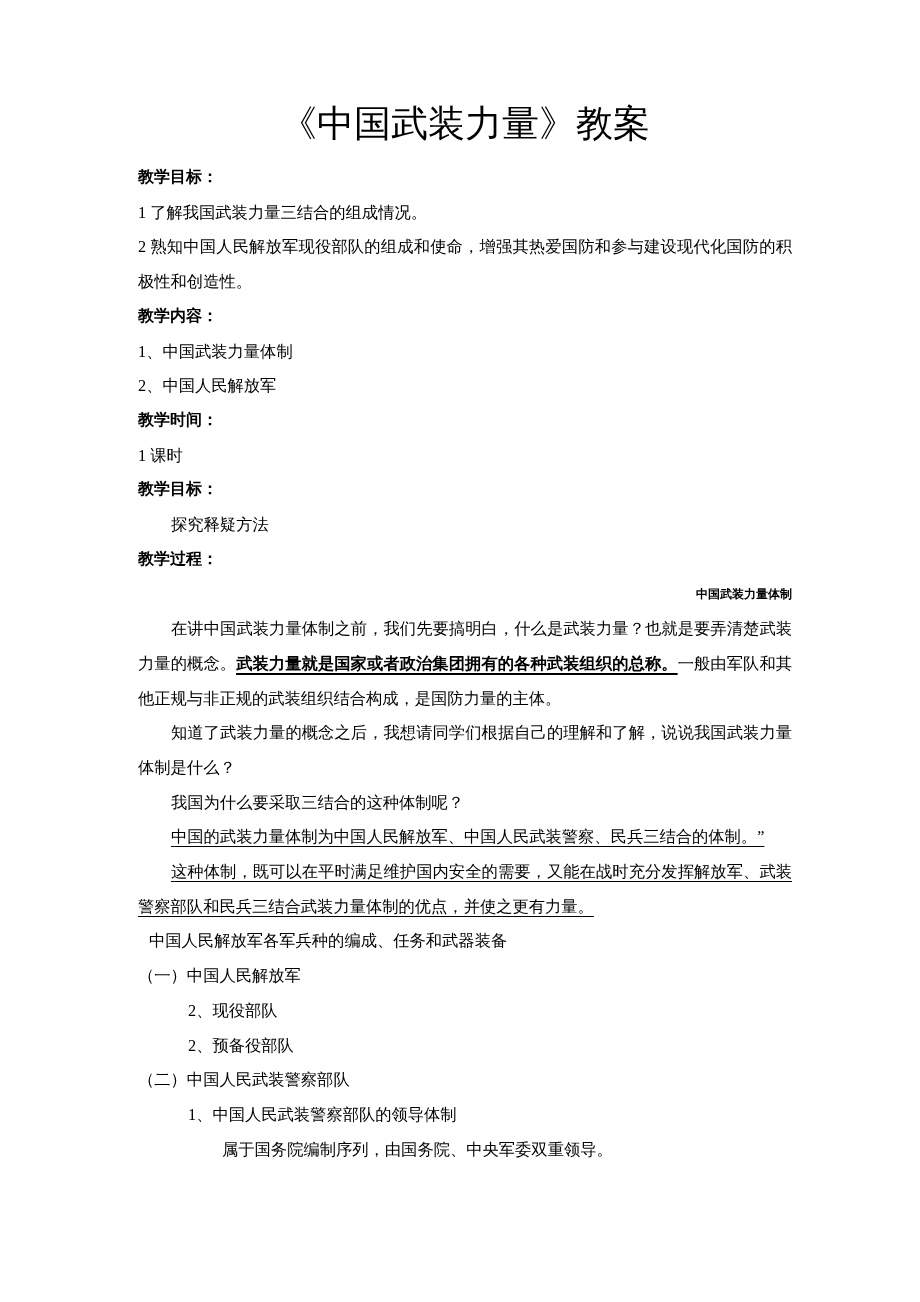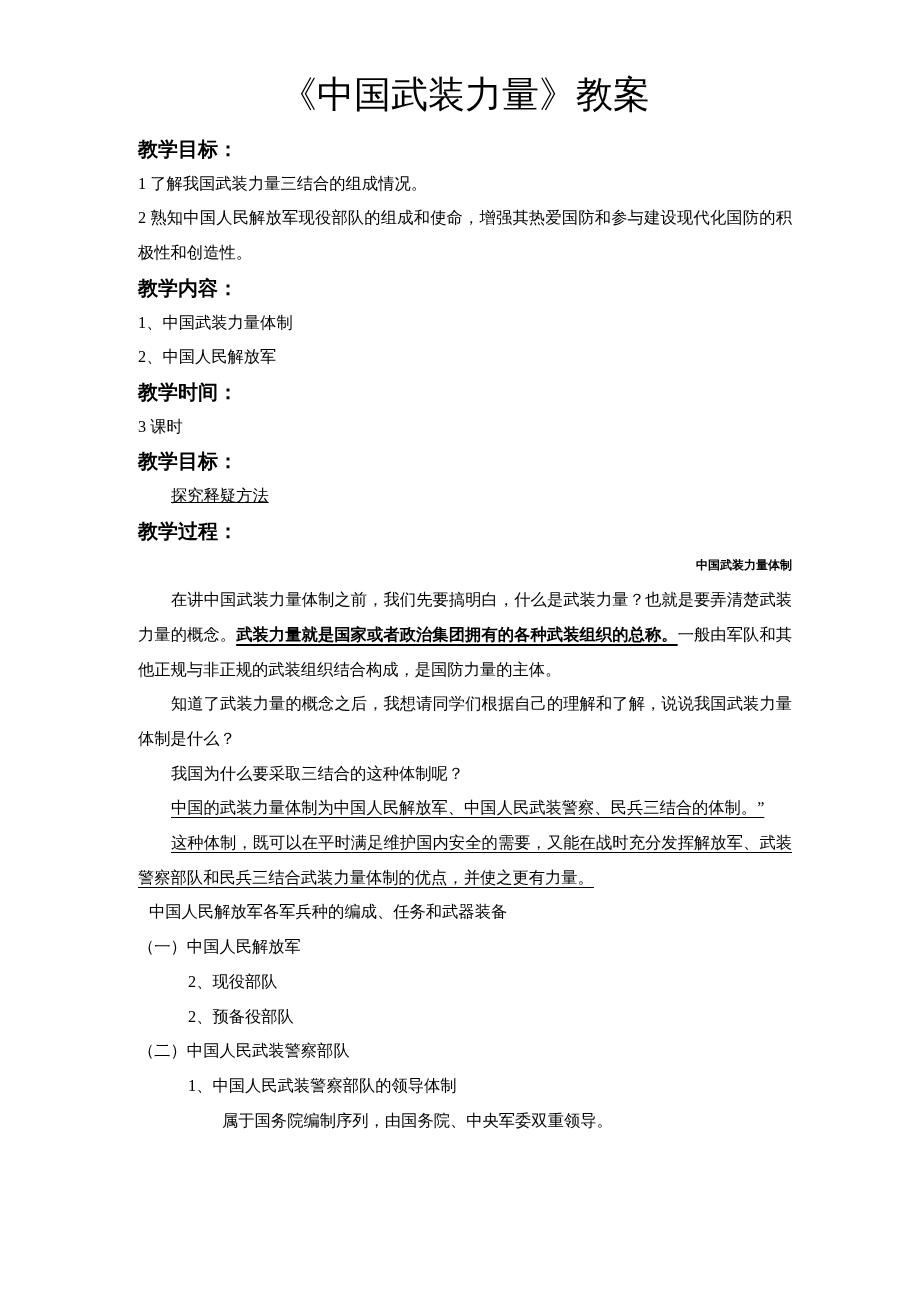--- a/index.html
+++ b/index.html
@@ -14,43 +14,43 @@
   .page {
     padding-left: 138px;
     width: 792px; 
   }
   .title {
     font-family: "Liberation Serif", serif;
     font-weight: 400;
     font-size: 37px;
     line-height: 56px;
     text-align: center;
-    margin-top: 67px;
+    margin-top: 96px;
     white-space: nowrap;
   }
   .content {
     margin-top: 9px;
     font-size: 16.3px;
     line-height: 34.7px;
   }
   .h {
-    font-family: Liberation Serif, serif;
+    font-family: Liberation Mono, monospace;
     font-weight: 700;
-    font-size: 20px;
+    font-size: 16px;
   }
   .sub {
     font-family: Liberation Sans, sans-serif;
     font-weight: 700;
     font-size: 12px;
     text-align: right;
   }
   p { margin: 0; }
   .just { text-align: justify; }
   .pind { text-indent: 33px; }   
-  .ind2 { padding-left: 33px; text-decoration: underline; }  
+  .ind2 { padding-left: 33px; }  
   .ind3 { padding-left: 50px; }  
   .ind5 { padding-left: 84px; }  
   .indh { padding-left: 11px; }  
   .u  { text-decoration: underline; text-underline-offset: 4px; text-decoration-thickness: 1px; }
   .bu { font-weight: 700; text-decoration: underline; text-underline-offset: 4px; text-decoration-thickness: 1.5px; }
 </style>
 </head>
 <body>
 
 <div class="page">
@@ -61,21 +61,21 @@
 
     <div class="h">教学目标：</div>
     <div>1 了解我国武装力量三结合的组成情况。</div>
     <div class="just">2 熟知中国人民解放军现役部队的组成和使命，增强其热爱国防和参与建设现代化国防的积极性和创造性。</div>
 
     <div class="h">教学内容：</div>
     <div>1、中国武装力量体制</div>
     <div>2、中国人民解放军</div>
 
     <div class="h">教学时间：</div>
-    <div>3 课时</div>
+    <div>1 课时</div>
 
     <div class="h">教学目标：</div>
     <div class="ind2">探究释疑方法</div>
 
     <div class="h">教学过程：</div>
     <div class="sub">中国武装力量体制</div>
 
     <p class="just pind"><span>在讲中国武装力量体制之前，我们先要搞明白，什么是武装力量？也就是要弄清楚武装力量的概念。</span><span class="bu">武装力量就是国家或者政治集团拥有的各种武装组织的总称。</span><span>一般由军队和其他正规与非正规的武装组织结合构成，是国防力量的主体。</span></p>
 
     <p class="just pind">知道了武装力量的概念之后，我想请同学们根据自己的理解和了解，说说我国武装力量体制是什么？</p>

